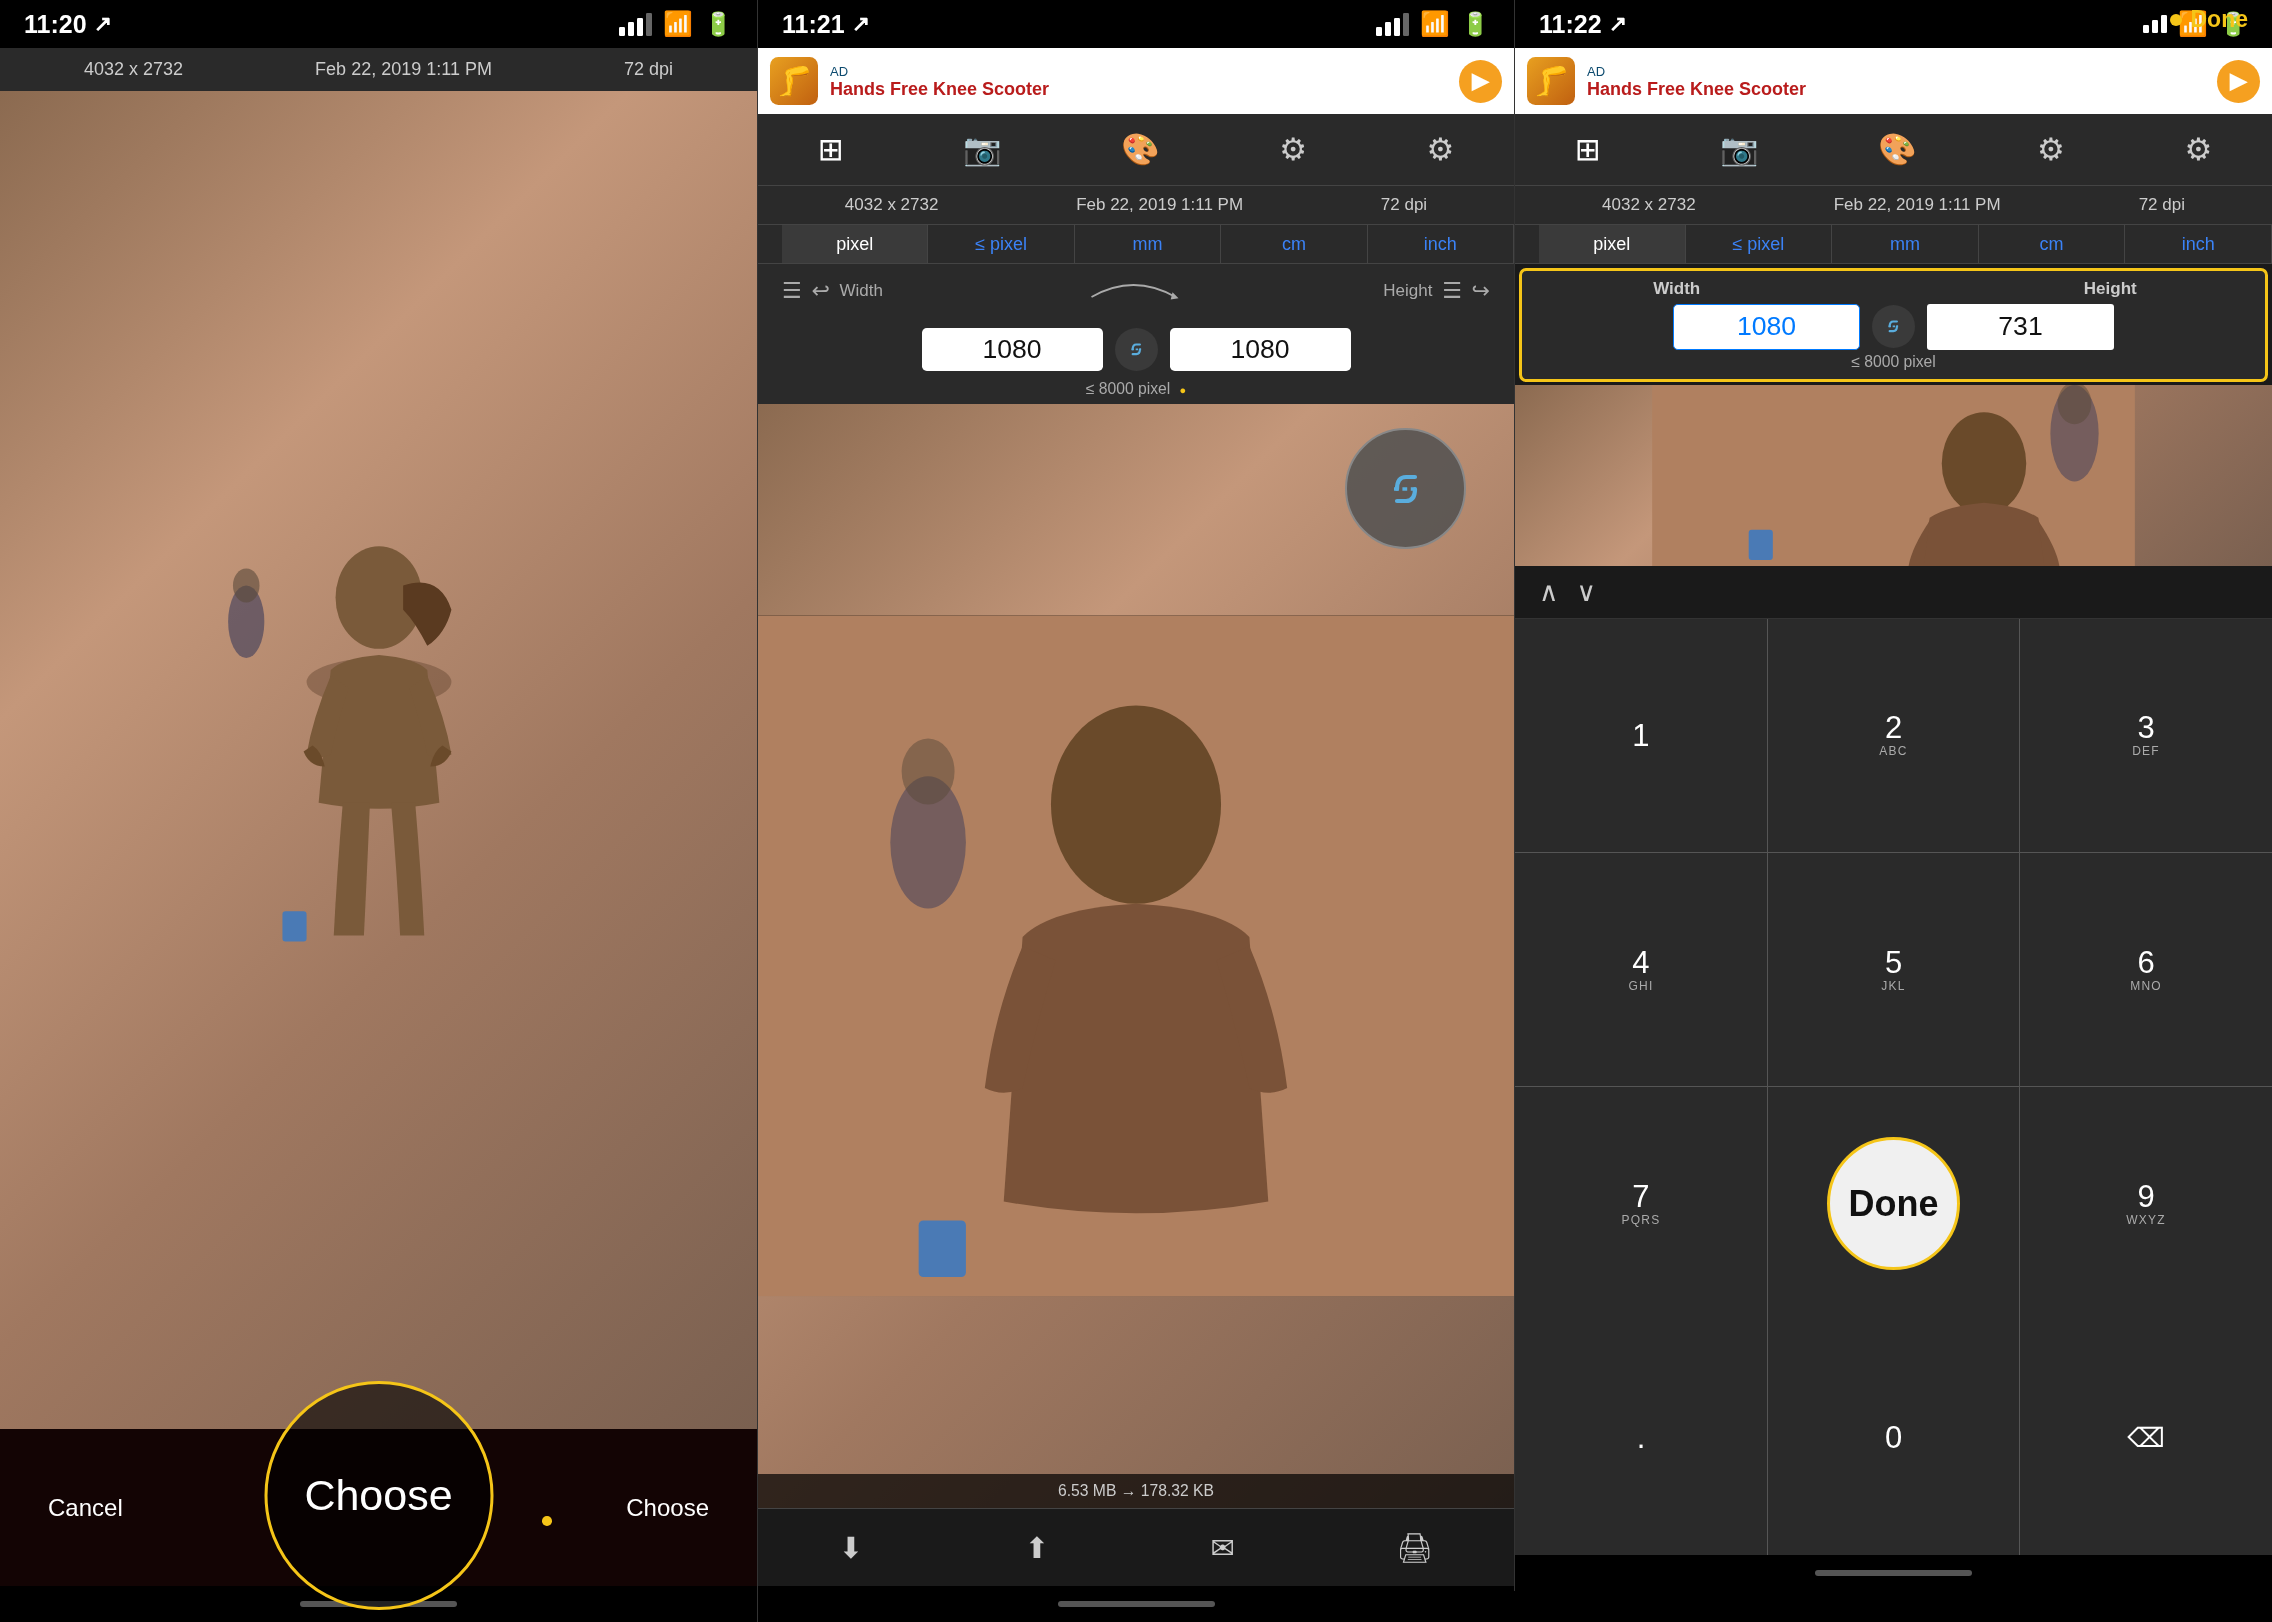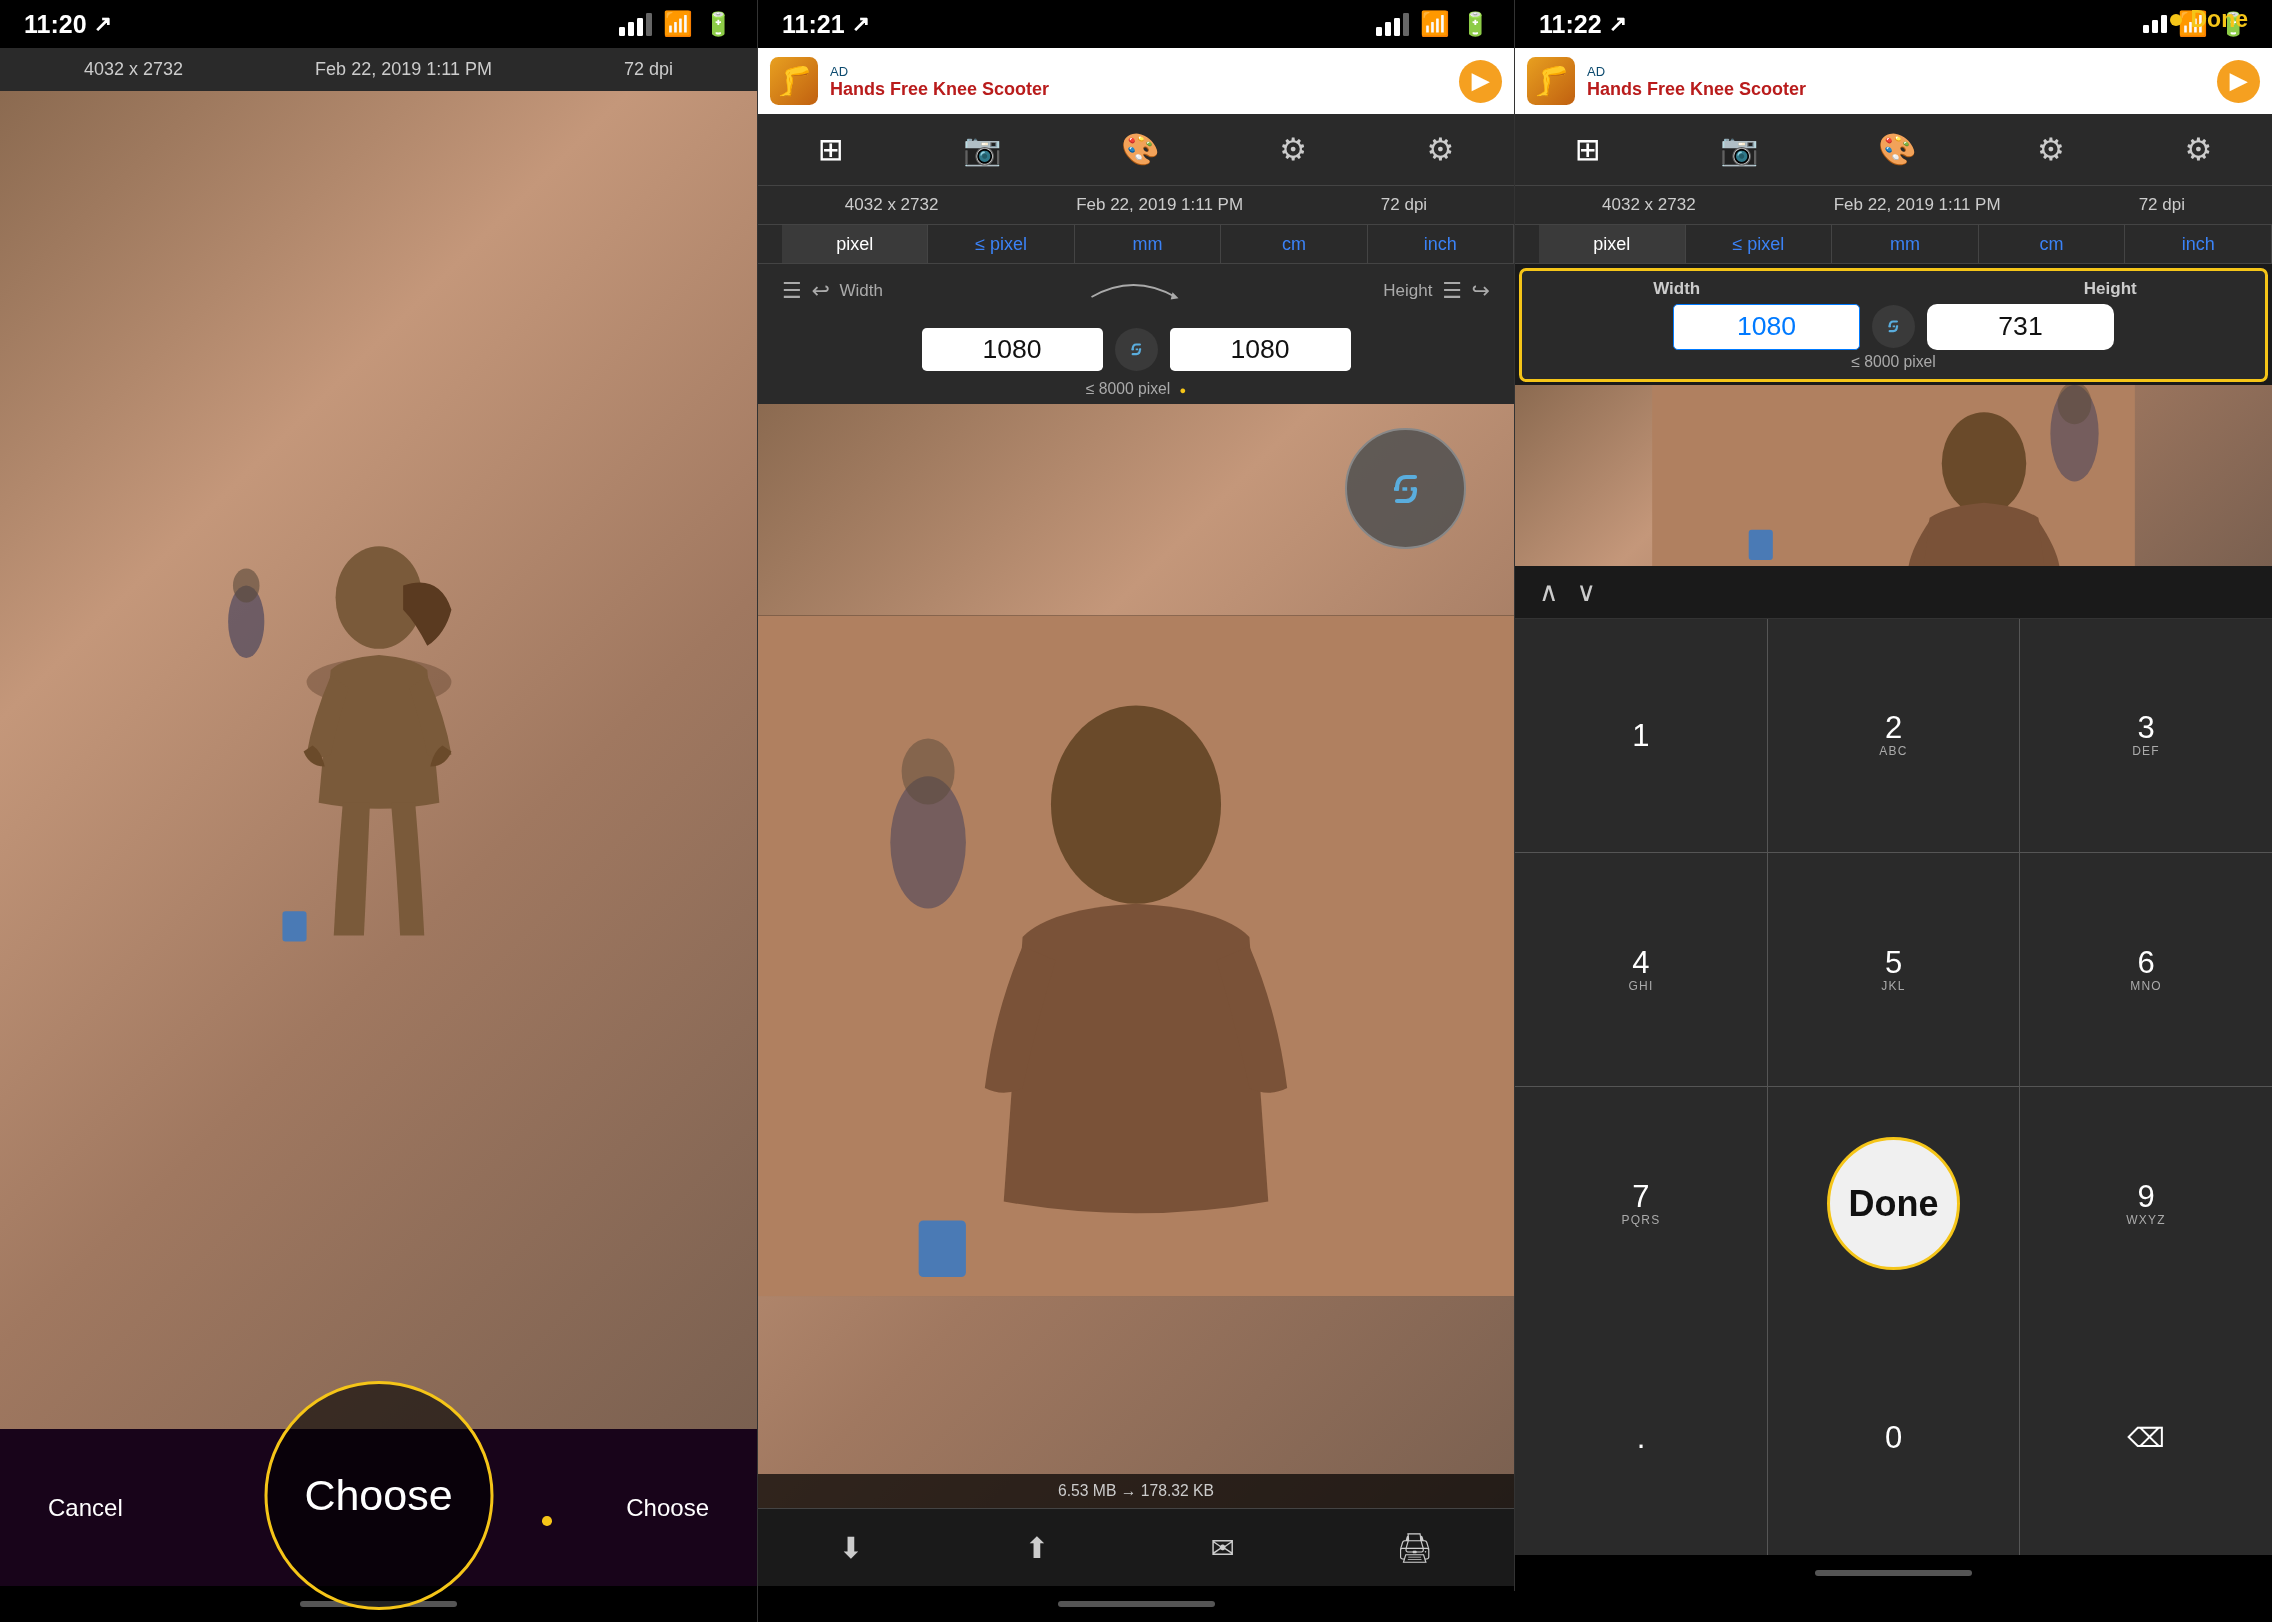--- a/index.html
+++ b/index.html
@@ -10,21 +10,21 @@
       font-family: -apple-system, 'Helvetica Neue', Arial, sans-serif;
       display: flex;
       flex-direction: row;
       overflow: hidden;
     }
 
     
     .panel1 {
       width: 757px;
       height: 1622px;
-      background: #a21caf;
+      background: #7f1d1d;
       display: flex;
       flex-direction: column;
       position: relative;
     }
     .status-bar {
       display: flex;
       align-items: center;
       justify-content: space-between;
       padding: 8.4px 24px;
       background: #000;
@@ -731,21 +731,21 @@
       </div>
 
       <div style="background:#3a3a3a;border-radius:50%;width:43px;height:43px;display:flex;align-items:center;justify-content:center;">
         <svg width="26.6" height="26.6" viewBox="0 0 44 44">
           <path d="M16 22 Q16 14 22 14 L28 14" stroke="#5aaddd" stroke-width="3.5" fill="none" stroke-linecap="round"></path>
           <path d="M28 22 Q28 30 22 30 L16 30" stroke="#5aaddd" stroke-width="3.5" fill="none" stroke-linecap="round"></path>
           <line x1="14" y1="22" x2="30" y2="22" stroke="#5aaddd" stroke-width="3" stroke-dasharray="4,3"></line>
         </svg>
       </div>
 
-      <div style="background:#fff;border-radius:10px;width:187px;height:46px;display:flex;align-items:center;justify-content:center;font-size:26.6px;font-weight:500;color:#111;">
+      <div style="background:#fff;border-radius:3px;width:187px;height:46px;display:flex;align-items:center;justify-content:center;font-size:26.6px;font-weight:500;color:#111;">
         <span>731</span>
       </div>
     </div>
 
     <div style="text-align:center;color:#aaa;font-size:15.7px;padding:3.6px 0 1.2px;">
       <span>≤ 8000 pixel</span>
     </div>
   </div>
 
   <div class="photo-panel3" style="height: 181px;">

